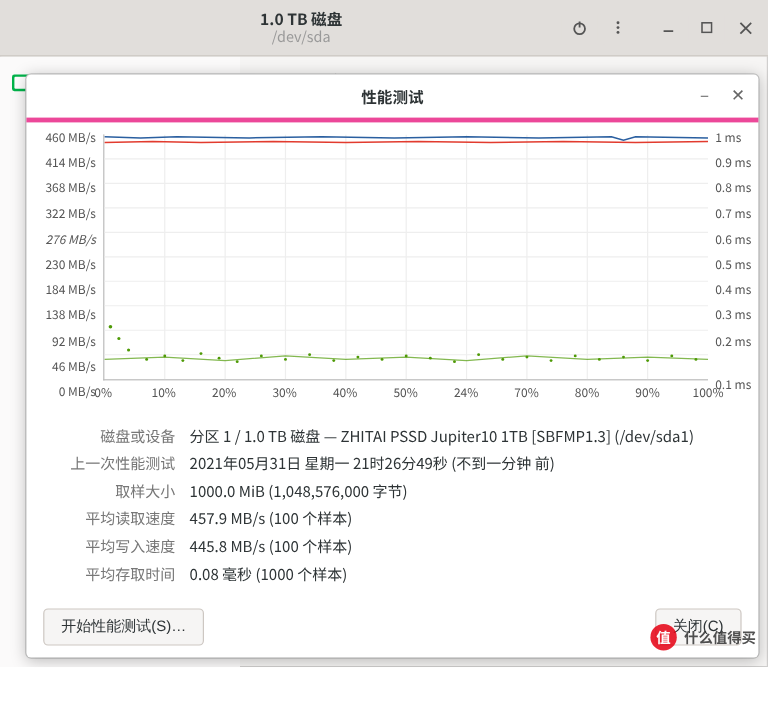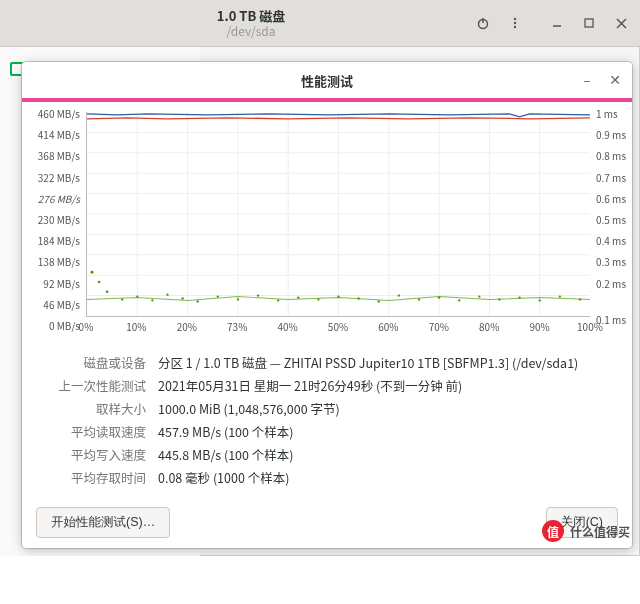--- a/index.html
+++ b/index.html
@@ -199,24 +199,24 @@
                 <circle cx="470" cy="190" r="1.2"></circle>
               <circle cx="490" cy="193" r="1.2"></circle>
             </g>
             <polyline fill="none" stroke="#4e9a06" stroke-width="1" opacity="0.7" points="0,193 50,191 100,194 150,190 200,193 250,191 300,194 350,190 400,193 450,191 500,193"></polyline>
           </svg>
         </div>
         <div class="x-axis" id="xa">
             <span style="left: 0%;">0%</span>
             <span style="left: 10%;">10%</span>
             <span style="left: 20%;">20%</span>
-            <span style="left: 30%;">73%</span>
+            <span style="left: 30%;">30%</span>
             <span style="left: 40%;">40%</span>
             <span style="left: 50%;">50%</span>
-            <span style="left: 60%;">60%</span>
+            <span style="left: 60%;">24%</span>
             <span style="left: 70%;">70%</span>
             <span style="left: 80%;">80%</span>
             <span style="left: 90%;">90%</span>
             <span style="left: 100%;">100%</span>
           </div>
       </div>
 
       <div class="info-table">
         <div class="info-row">
             <span class="k">磁盘或设备</span>

